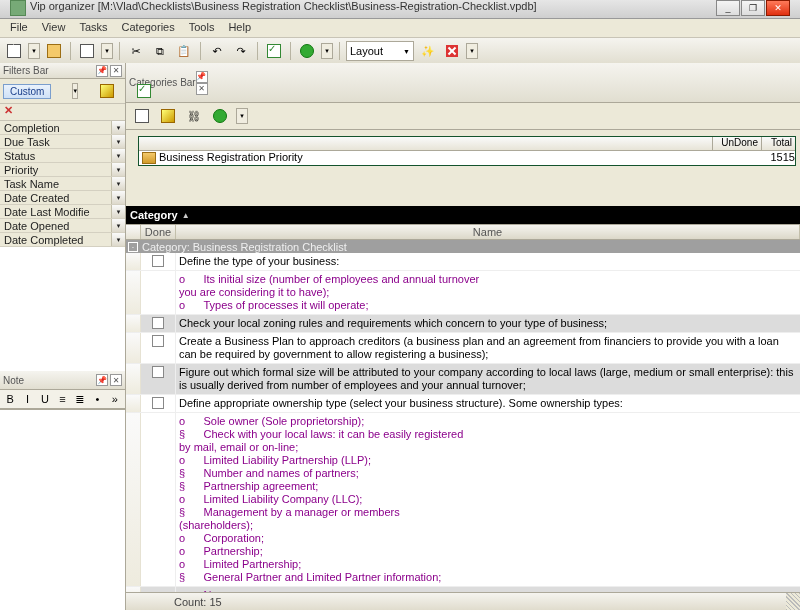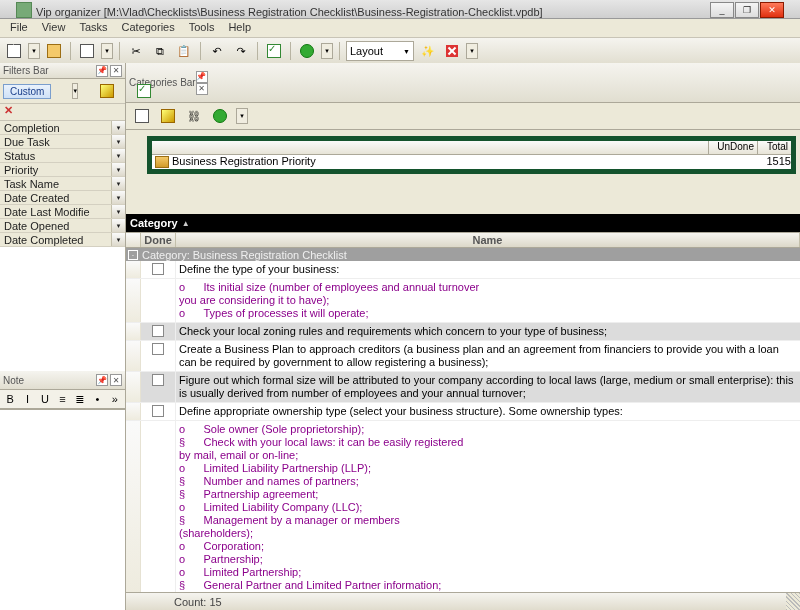--- a/index.html
+++ b/index.html
@@ -1,16 +1,16 @@
 <!DOCTYPE html>
 <html><head>
 <meta charset="utf-8">
 <style>
 html,body{margin:0;padding:0;font-family:Tahoma,Arial,sans-serif;font-size:11px;color:#000;background:#ece9d8;overflow:hidden}
-.titlebar{height:18px;background:linear-gradient(#e6e6e6,#cfcfcf);border-bottom:1px solid #999;display:flex;align-items:flex-end;padding:0 16px}
+.titlebar{height:18px;background:linear-gradient(#e6e6e6,#cfcfcf);border-bottom:1px solid #999;display:flex;align-items:flex-start;padding:0 10px}
 .titlebar .icon{width:14px;height:14px;background:#7a7;border:1px solid #585;margin-right:4px}
 .titlebar .title{flex:1;color:#333}
 .winbtns{display:flex;gap:1px}
 .winbtn{width:22px;height:14px;border:1px solid #888;background:linear-gradient(#f5f5f5,#ddd);font-size:9px;display:flex;align-items:center;justify-content:center;color:#222}
 .winbtn.close{background:linear-gradient(#ff7a5a,#e03010);color:#fff;border-color:#8b1a00}
 .menubar{height:18px;background:#ece9d8;border-bottom:1px solid #c8c4b6;display:flex;padding-left:3px}
 .menubar span{padding:2px 7px;color:#333}
 .toolbar{height:26px;background:linear-gradient(#f5f4ef,#e1ded0);border-bottom:1px solid #aca899;display:flex;align-items:center;padding:0 4px;gap:4px}
 .tbbtn{width:18px;height:18px;border:1px solid transparent;display:flex;align-items:center;justify-content:center}
 .sep{width:1px;height:18px;background:#b8b4a2;margin:0 2px}
@@ -29,33 +29,33 @@
 .filterlist{background:#ece9d8}
 .frow{height:13px;border-bottom:1px solid #d4d0c1;display:flex;align-items:center;padding-left:4px;color:#222}
 .frow .fdd{margin-left:auto;width:13px;height:13px;border-left:1px solid #c3bfab;background:linear-gradient(#fafafa,#ddd9cb);font-size:7px;display:flex;align-items:center;justify-content:center;cursor:pointer}
 .notespacer{flex:1;background:#fff}
 .notebar{height:18px}
 .notetb{background:#f3f1e8;border-bottom:1px solid #aca899;height:18px;display:flex;align-items:center;gap:3px;padding:0 3px}
 .notearea{flex:0 0 200px;background:#fff;border-top:1px solid #aca899}
 .rightcol{flex:1;display:flex;flex-direction:column;overflow:hidden}
 .catbar{height:15px;background:linear-gradient(#f5f4ef,#e1ded0);border-bottom:1px solid #aca899;display:flex;align-items:center;padding:12px 3px;font-size:10px;color:#555}
 .cattb{height:22px;display:flex;align-items:center;gap:6px;padding:2px 6px;border-bottom:1px solid #aca899}
-.hdrtable{border:5px solid #14532d;margin:6px 4px 0 21px}
+.hdrtable{border:1px solid #14532d;margin:6px 4px 0 12px}
 .hdrtable .hrow{display:flex;height:13px;font-size:10px;background:linear-gradient(#fafafa,#e7e4d7)}
 .hrow .c1{flex:1;border-right:1px solid #aca899;padding-left:2px}
 .hrow .c2{width:45px;text-align:right;padding-right:3px;border-right:1px solid #aca899}
 .hrow .c3{width:30px;text-align:right;padding-right:3px}
 .hdrtable .drow{display:flex;height:14px;background:#fff;border-top:1px solid #aca899}
 .drow .bookicon{width:12px;height:10px;background:linear-gradient(#f4c96a,#d29b2a);border:1px solid #9c6e15;margin:1px 3px}
 .listspc{height:40px}
 .catlabel{height:18px;background:#000;color:#fff;display:flex;align-items:center;padding-left:4px;font-weight:bold}
 .catlabel .tri{margin-left:4px;font-size:8px;color:#ccc}
 .gridhdr{height:14px;background:linear-gradient(#f5f4ef,#dcd8c9);border-top:1px solid #aca899;border-bottom:1px solid #aca899;display:flex;color:#555}
 .gridhdr .indent{width:14px;border-right:1px solid #c3bfab;background:linear-gradient(#fafafa,#e6e2d3)}
-.gridhdr .gcol{border-right:1px solid #c3bfab;display:flex;align-items:center;justify-content:center;font-weight:bold}
+.gridhdr .gcol{border-right:1px solid #c3bfab;display:flex;align-items:center;justify-content:center;font-weight:normal}
 .gridhdr .done{width:34px}
 .gridhdr .name{flex:1}
 .catgroup{height:13px;background:#9f9f9f;color:#efefef;display:flex;align-items:center;padding-left:2px}
 .catgroup .sq{width:8px;height:8px;border:1px solid #fff;background:#9f9f9f;font-size:7px;display:flex;align-items:center;justify-content:center;margin-right:4px}
 .rows{flex:1;overflow-y:auto;overflow-x:hidden;background:#fff}
 .row{display:flex;min-height:15px;border-bottom:1px solid #eee}
 .row .indent{width:14px;border-right:1px solid #e6e2d3;background:linear-gradient(#fafafa,#eeebde)}
 .row .chk{width:34px;border-right:1px solid #eee;display:flex;align-items:flex-start;justify-content:center;padding-top:2px}
 .row .chk .box{width:10px;height:10px;border:1px solid #888;background:#fff}
 .row.alt{background:#dcdcdc}

